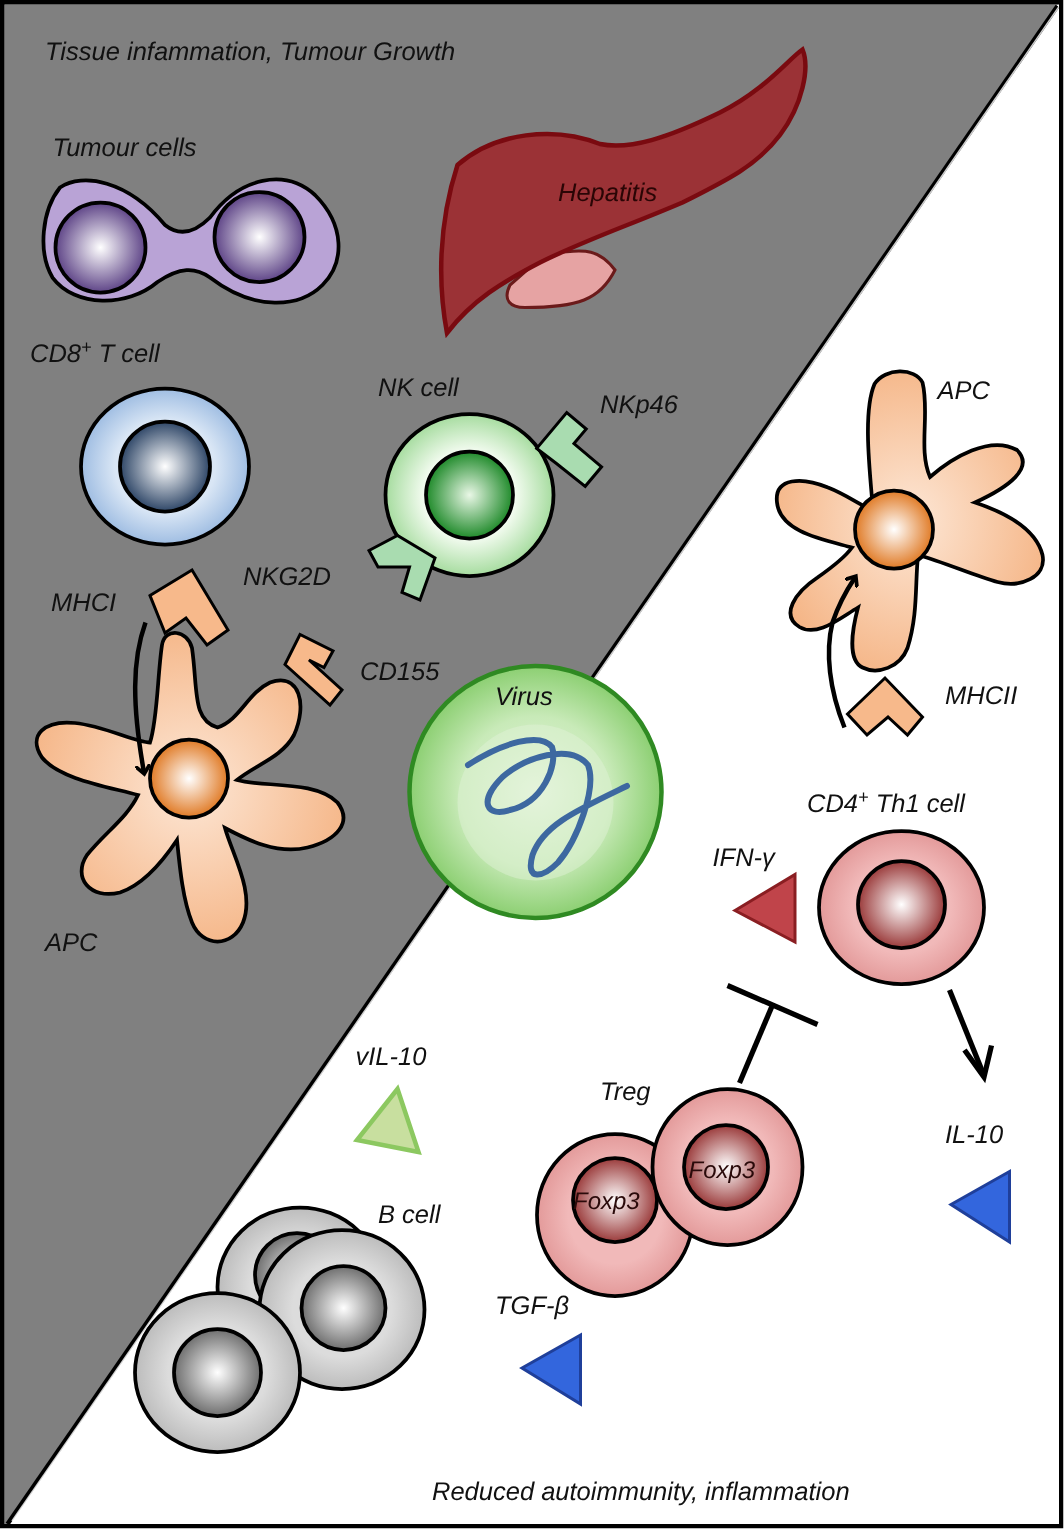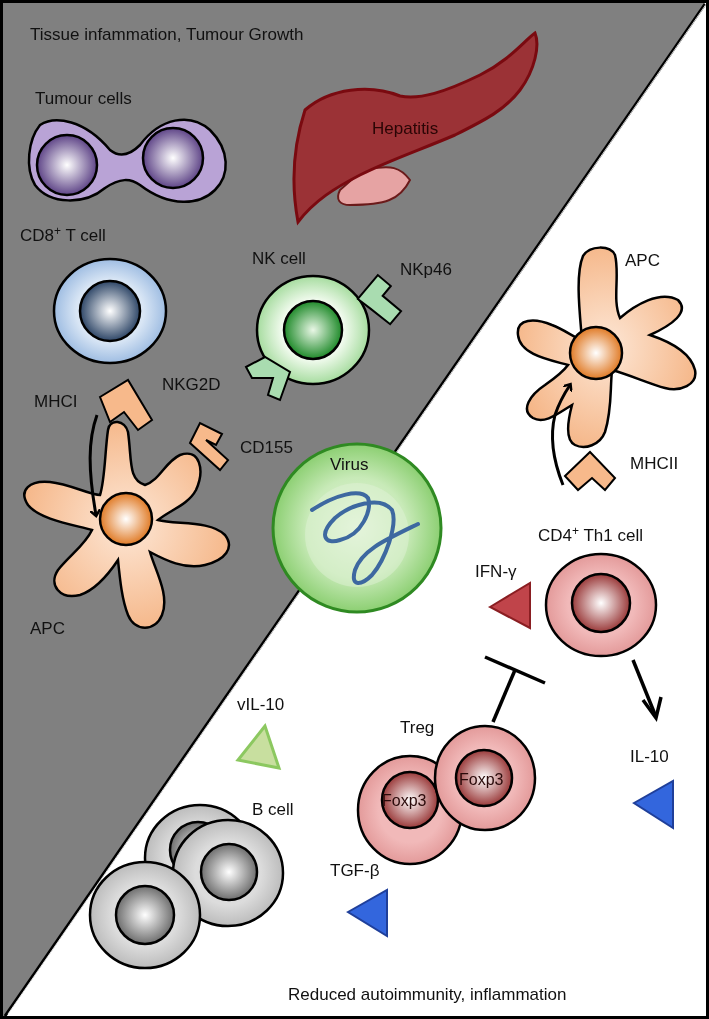--- a/index.html
+++ b/index.html
@@ -1,17 +1,17 @@
 <!DOCTYPE html>
 <html><head>
 <meta charset="utf-8">
 <style>
   html, body { margin:0; padding:0; background:#ffffff; }
   body { width:709px; height:1019px; overflow:hidden; }
-  #stage { position:relative; width:709px; height:917px; }
+  #stage { position:relative; width:709px; height:917px;font-style:italic; }
   svg { display:block; }
   text { font-family:"Liberation Sans", sans-serif; fill:#111; }
   .lbl { font-size:17px; }
   .lbl-title { font-size:17px; }
   .foxp { font-size:16px; fill:#2a0a0a; }
 </style>
 </head>
 <body>
 
 <div id="stage">

